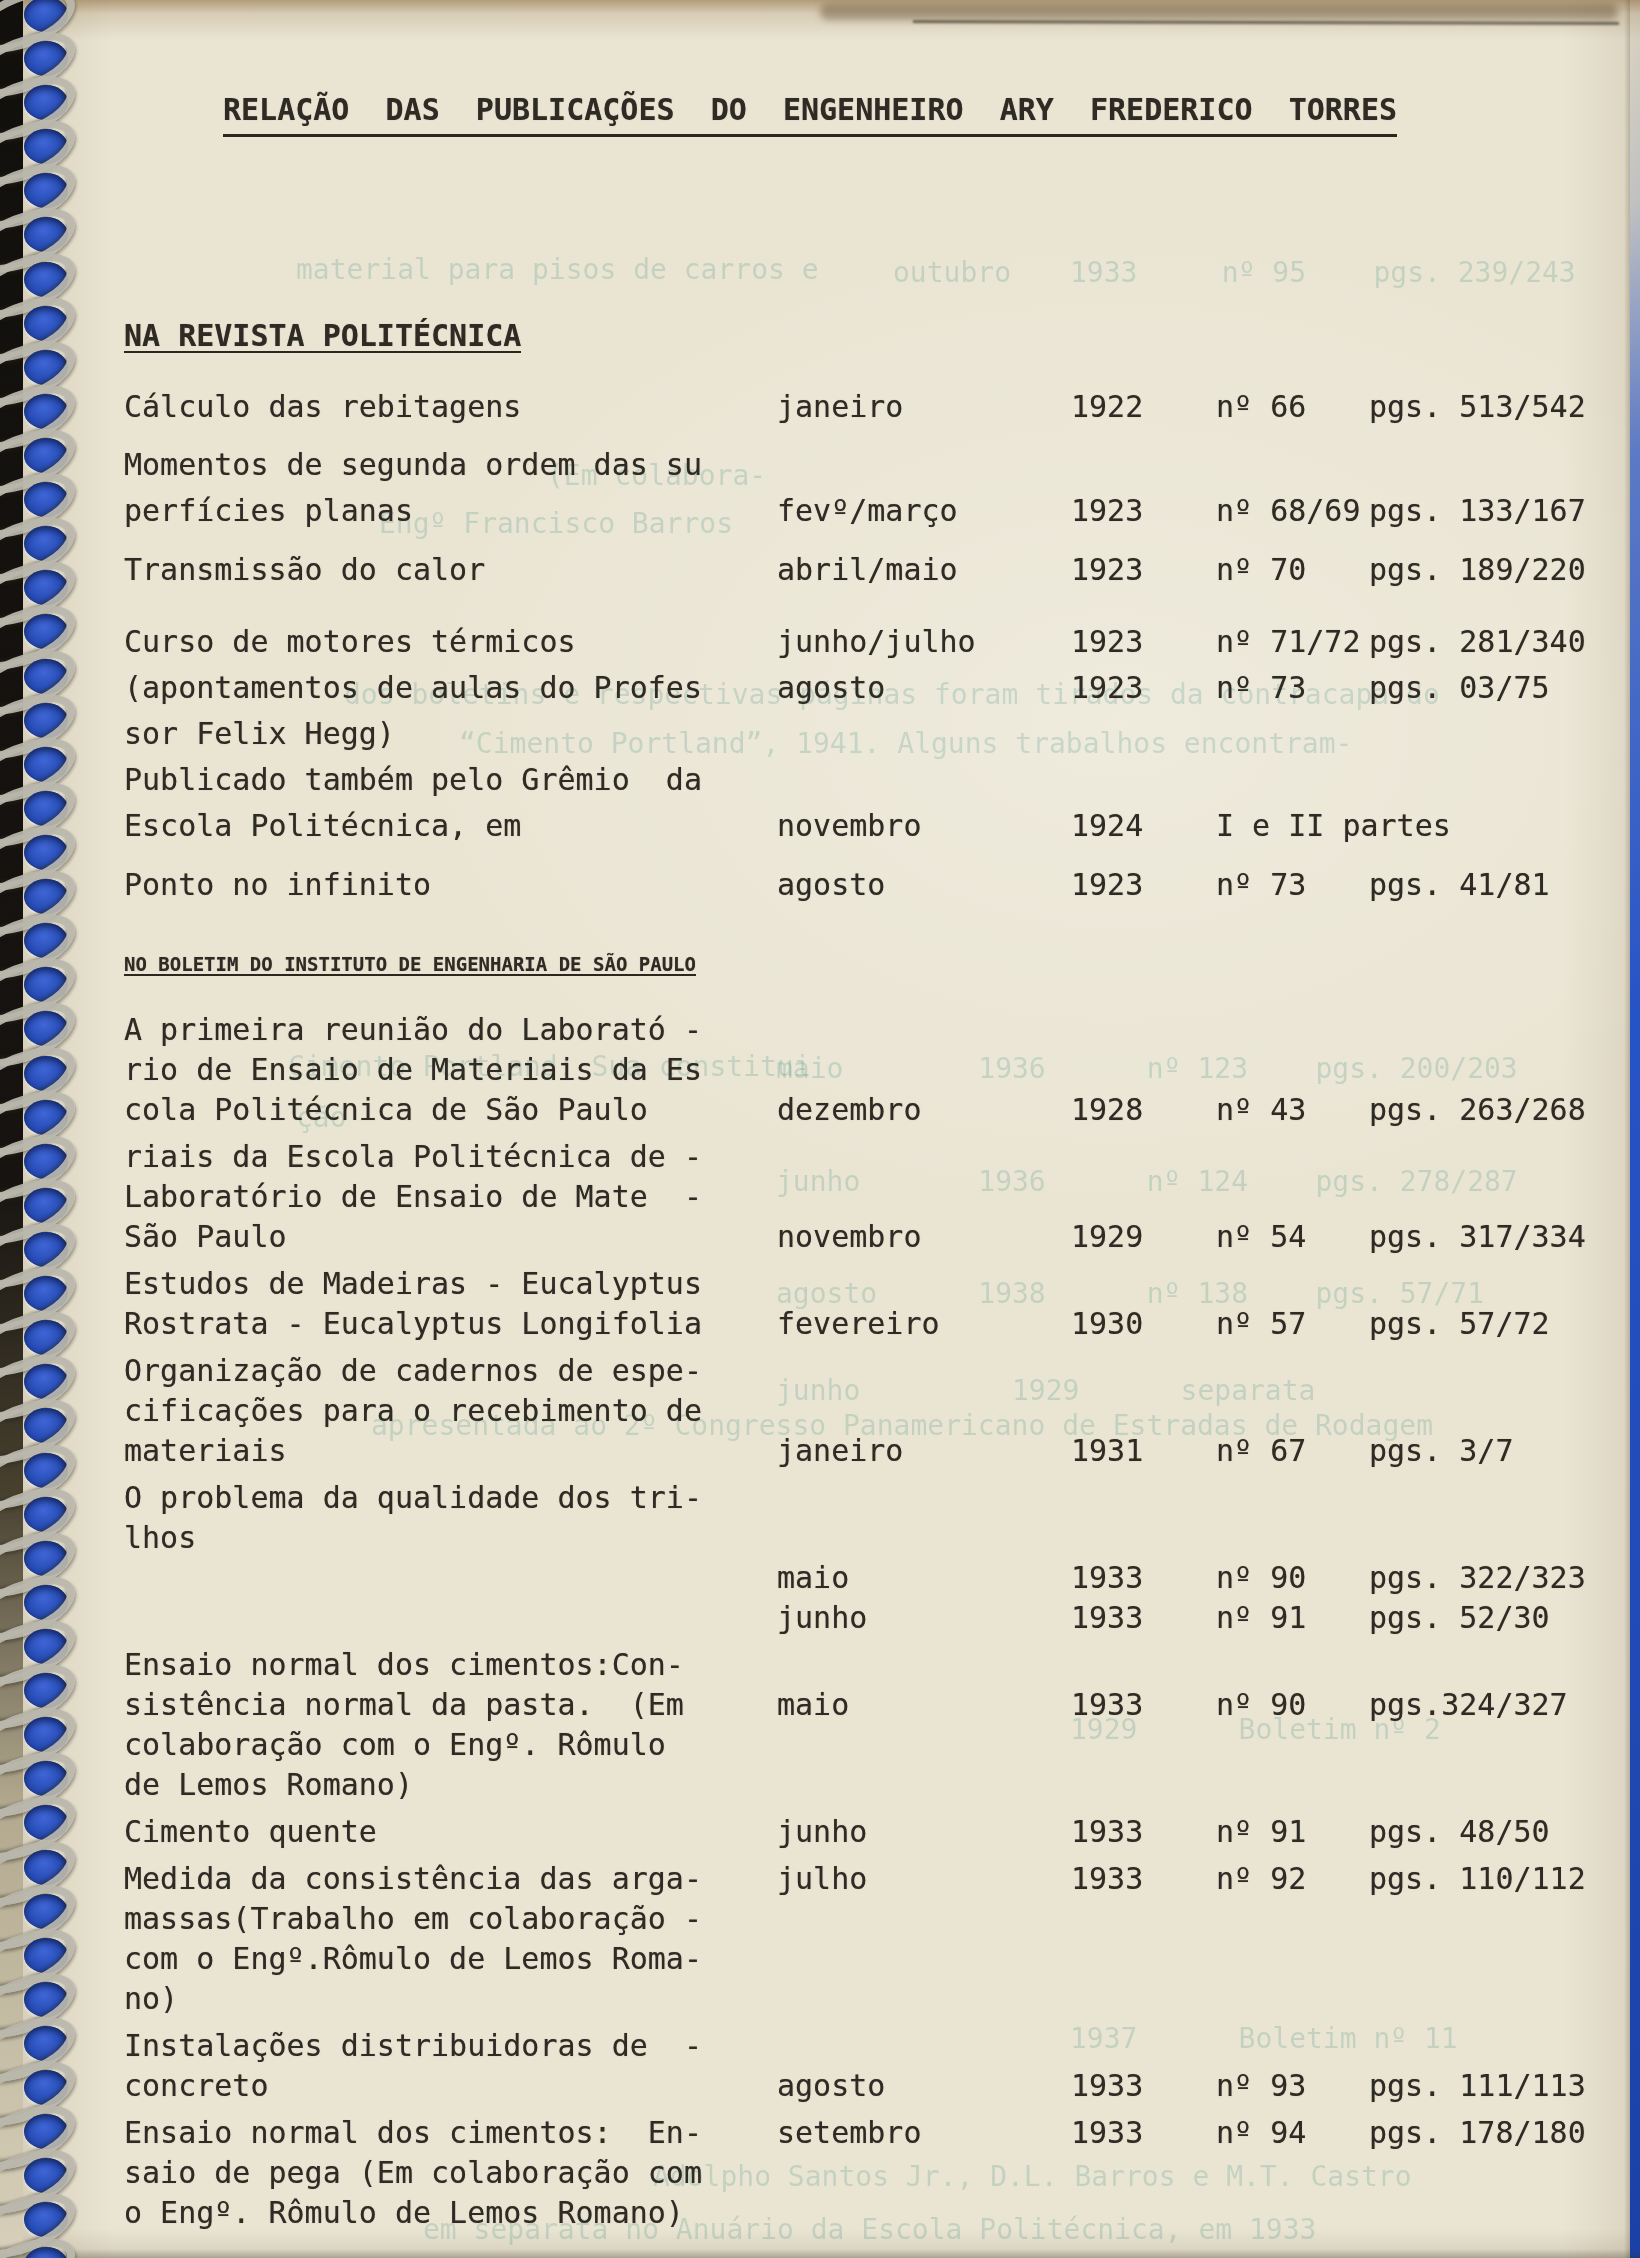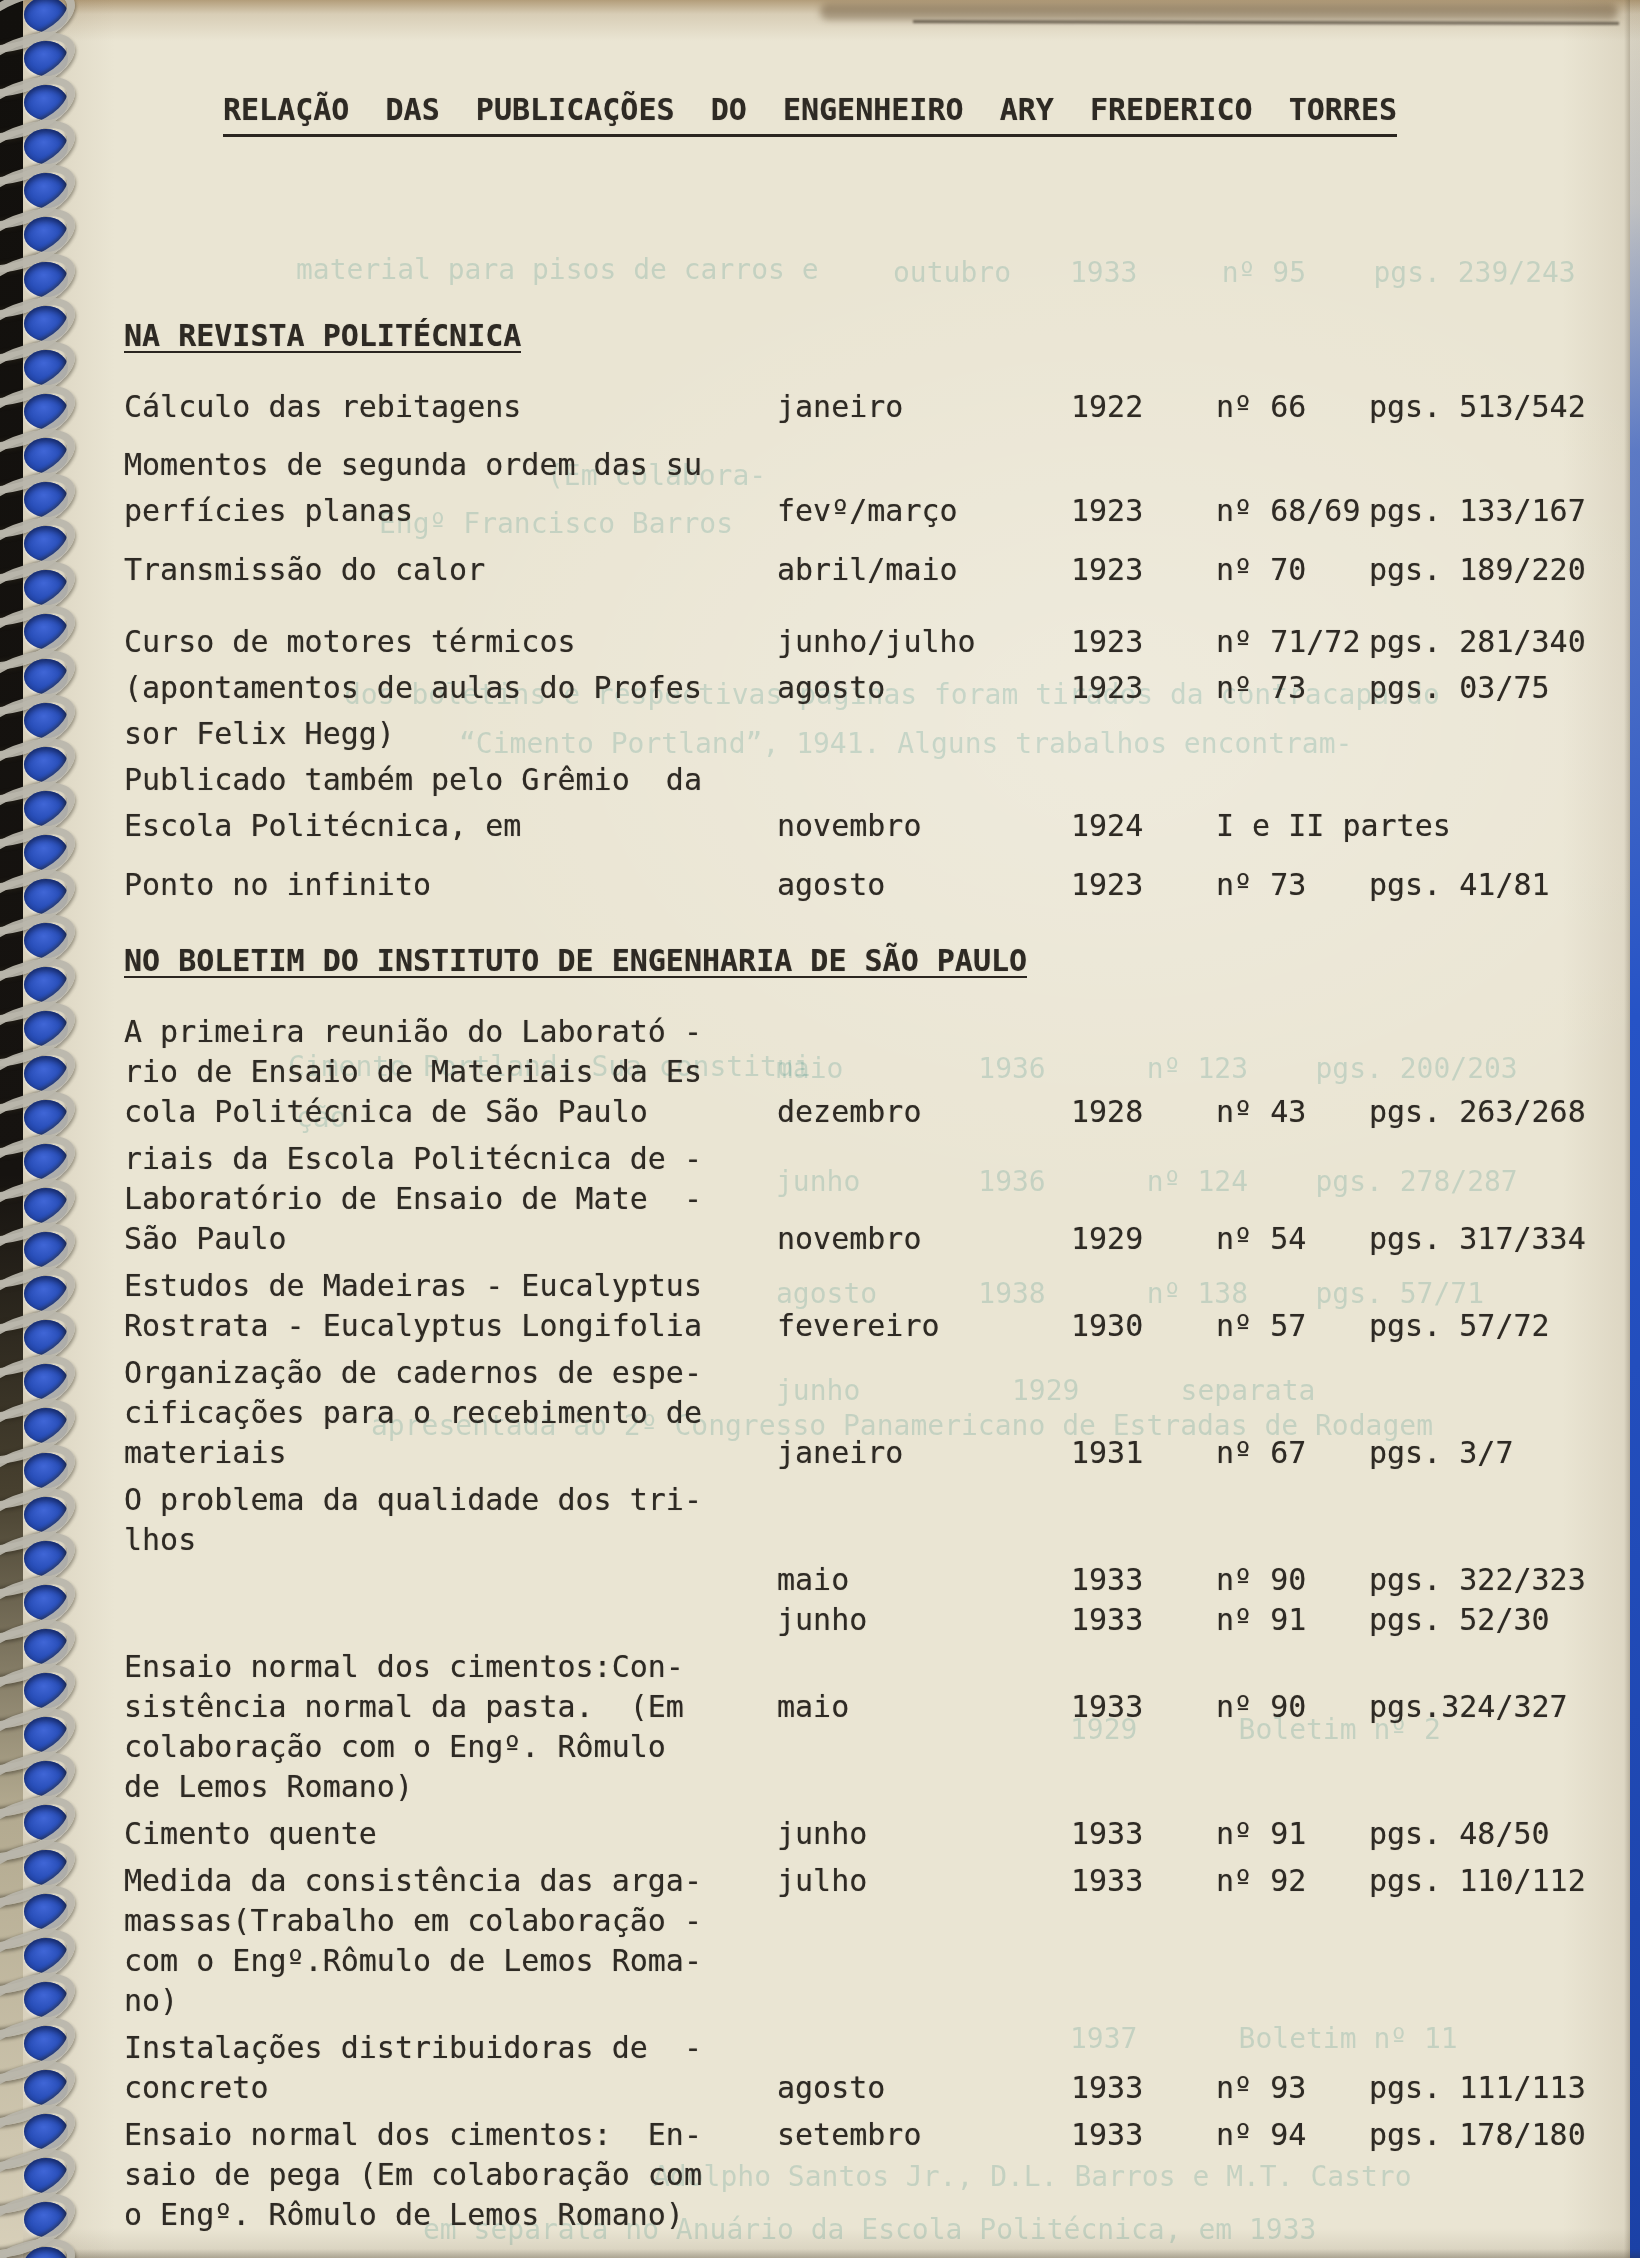--- a/index.html
+++ b/index.html
@@ -391,21 +391,21 @@
           <div class="line">
             <span class="cell">Ponto no infinito</span>
             <span class="cell">agosto</span>
             <span class="cell">1923</span>
             <span class="cell">nº 73</span>
             <span class="cell">pgs. 41/81</span>
           </div>
         </div>
       </section>
       <section class="section sec-1">
-        <div class="heading-wrap"><h2 class="section-heading" style="margin: 0px; font-size: 30px;">NO BOLETIM DO INSTITUTO DE ENGENHARIA DE SÃO PAULO</h2></div>
+        <div class="heading-wrap"><h2 class="section-heading" style="margin: 0px; font-size: 19px;">NO BOLETIM DO INSTITUTO DE ENGENHARIA DE SÃO PAULO</h2></div>
         <div class="entry">
           <div class="line">
             <span class="cell">A primeira reunião do Laborató -</span>
             <span class="cell"></span>
             <span class="cell"></span>
             <span class="cell"></span>
             <span class="cell"></span>
           </div>
           <div class="line">
             <span class="cell">rio de Ensaio de Materiais da Es</span>

